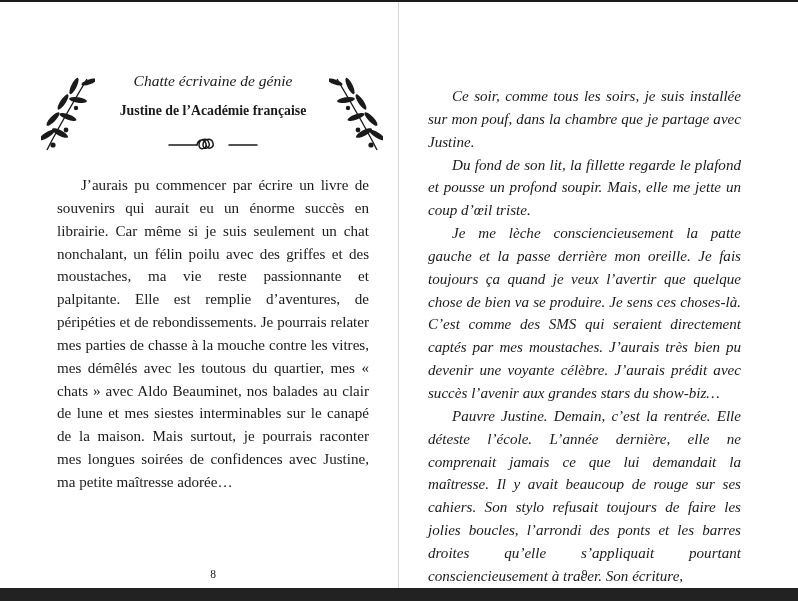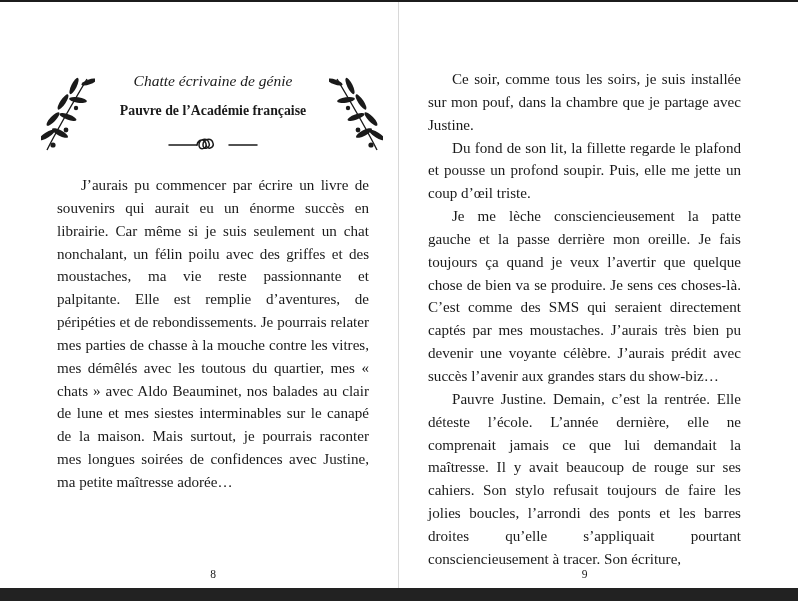--- a/index.html
+++ b/index.html
@@ -60,21 +60,21 @@
   .branch.left-side  { left: -16px; }
   .branch.right-side { right: -14px; transform: scaleX(-1); }
 
   .heading-divider {
     text-align: center;
     margin-top: 15px;
     height: 20px;
   }
 
   .body-text { margin-top: 20px; }
-  .page.right .body-text { margin-top: 66px; }
+  .page.right .body-text { margin-top: 83px; font-style: italic; }
   .body-text p {
     margin: 0;
     font-size: 15.1px;
     line-height: 22.85px;
     text-align: justify;
     text-indent: 24px;
     hyphens: auto;
     -webkit-hyphens: auto;
   }
 
@@ -111,21 +111,21 @@
           <ellipse cx="33" cy="12" rx="9" ry="2.7" transform="rotate(-64 33 12)"></ellipse>
           <ellipse cx="48" cy="8" rx="8" ry="2.5" transform="rotate(-20 48 8)"></ellipse>
           <circle cx="12" cy="71" r="2.6"></circle>
           <circle cx="25" cy="56" r="2.4"></circle>
           <circle cx="35" cy="34" r="2.2"></circle>
         </g>
       </svg>
     </span>
 
     <div class="author-subtitle">Chatte écrivaine de génie</div>
-    <div class="author-affiliation">Pauvre de l’Académie française</div>
+    <div class="author-affiliation">Justine de l’Académie française</div>
 
     <span class="branch right-side">
       <svg width="54" height="80" viewBox="0 0 54 80">
         <path d="M6 76 C 15 58, 24 42, 46 5" fill="none" stroke="#1a1a1a" stroke-width="1.4"></path>
         <g fill="#1a1a1a">
           <ellipse cx="6" cy="61" rx="9" ry="2.7" transform="rotate(-32 6 61)"></ellipse>
           <ellipse cx="19" cy="59" rx="9" ry="2.7" transform="rotate(28 19 59)"></ellipse>
           <ellipse cx="12" cy="45" rx="9" ry="2.7" transform="rotate(-46 12 45)"></ellipse>
           <ellipse cx="27" cy="43" rx="9" ry="2.7" transform="rotate(20 27 43)"></ellipse>
           <ellipse cx="22" cy="28" rx="9" ry="2.7" transform="rotate(-56 22 28)"></ellipse>
@@ -155,21 +155,21 @@
   </div>
 
   <div class="page-number">8</div>
 </div>
 
 <div class="gutter-line"></div>
 
 <div class="page right">
   <div class="body-text">
     <p>Ce soir, comme tous les soirs, je suis installée sur mon pouf, dans la chambre que je partage avec Justine.</p>
-    <p>Du fond de son lit, la fillette regarde le plafond et pousse un profond soupir. Puis, elle me jette un coup d’œil triste.</p>
+    <p>Du fond de son lit, la fillette regarde le plafond et pousse un profond soupir. Mais, elle me jette un coup d’œil triste.</p>
     <p>Je me lèche consciencieusement la patte gauche et la passe derrière mon oreille. Je fais toujours ça quand je veux l’avertir que quelque chose de bien va se produire. Je sens ces choses-là. C’est comme des SMS qui seraient directement captés par mes moustaches. J’aurais très bien pu devenir une voyante célèbre. J’aurais prédit avec succès l’avenir aux grandes stars du show-biz…</p>
     <p>Pauvre Justine. Demain, c’est la rentrée. Elle déteste l’école. L’année dernière, elle ne comprenait jamais ce que lui demandait la maîtresse. Il y avait beaucoup de rouge sur ses cahiers. Son stylo refusait toujours de faire les jolies boucles, l’arrondi des ponts et les barres droites qu’elle s’appliquait pourtant consciencieusement à tracer. Son écriture,</p>
   </div>
 
   <div class="page-number">9</div>
 </div>
 
 <div class="edge-bottom"></div>
 
 </body></html>

